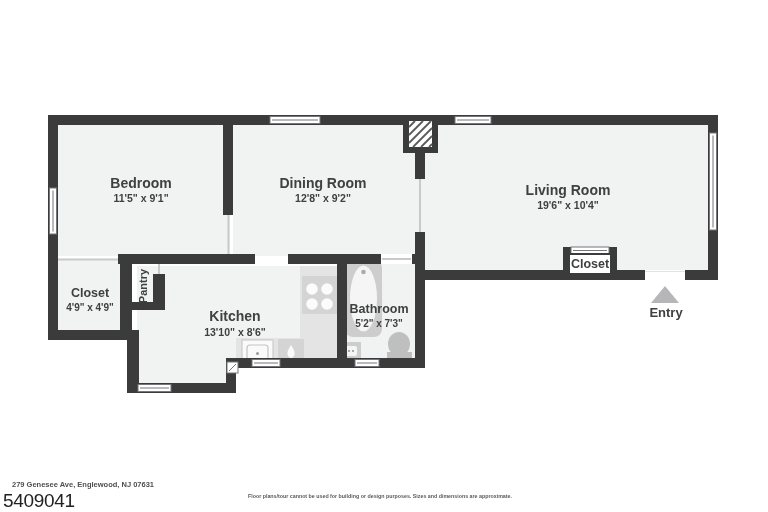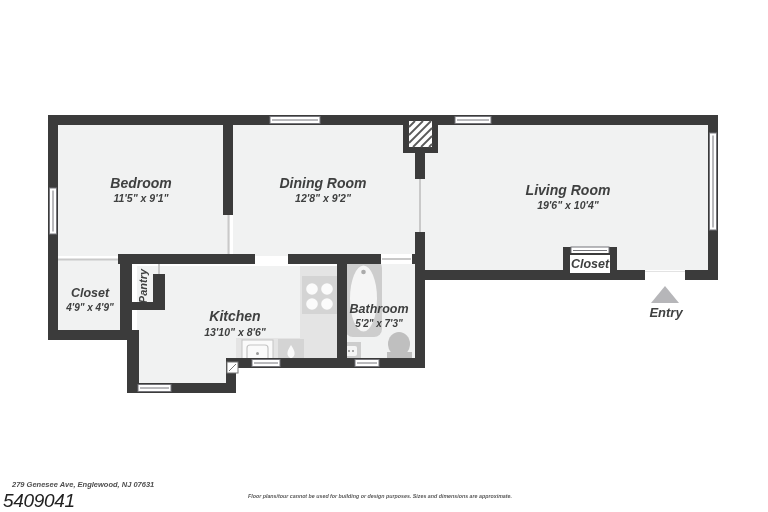--- a/index.html
+++ b/index.html
@@ -1,17 +1,17 @@
 <!DOCTYPE html>
 <html><head>
 <meta charset="utf-8">
 <style>
   html,body{margin:0;padding:0;background:#ffffff;}
   .stage{position:relative;width:768px;height:512px;background:#ffffff;overflow:hidden;
-         font-family:"Liberation Sans", sans-serif;font-style:italic;}
+         font-family:"Liberation Sans", sans-serif;}
   svg{position:absolute;left:0;top:0;}
   text{font-family:"Liberation Sans", sans-serif;}
   .room-name{font-size:14px;font-weight:700;}
   .room-dims{font-size:10.5px;font-weight:700;}
   .small-name{font-size:12.5px;font-weight:700;}
   .small-dims{font-size:10px;font-weight:700;}
   .pantry-txt{font-size:11px;font-weight:700;}
   .entry-txt{font-size:13px;font-weight:700;}
   .addr-txt{font-size:7.5px;font-weight:700;fill:#4e4e4e;}
   .id-txt{font-size:19px;font-weight:400;fill:#222222;letter-spacing:-0.3px;}

